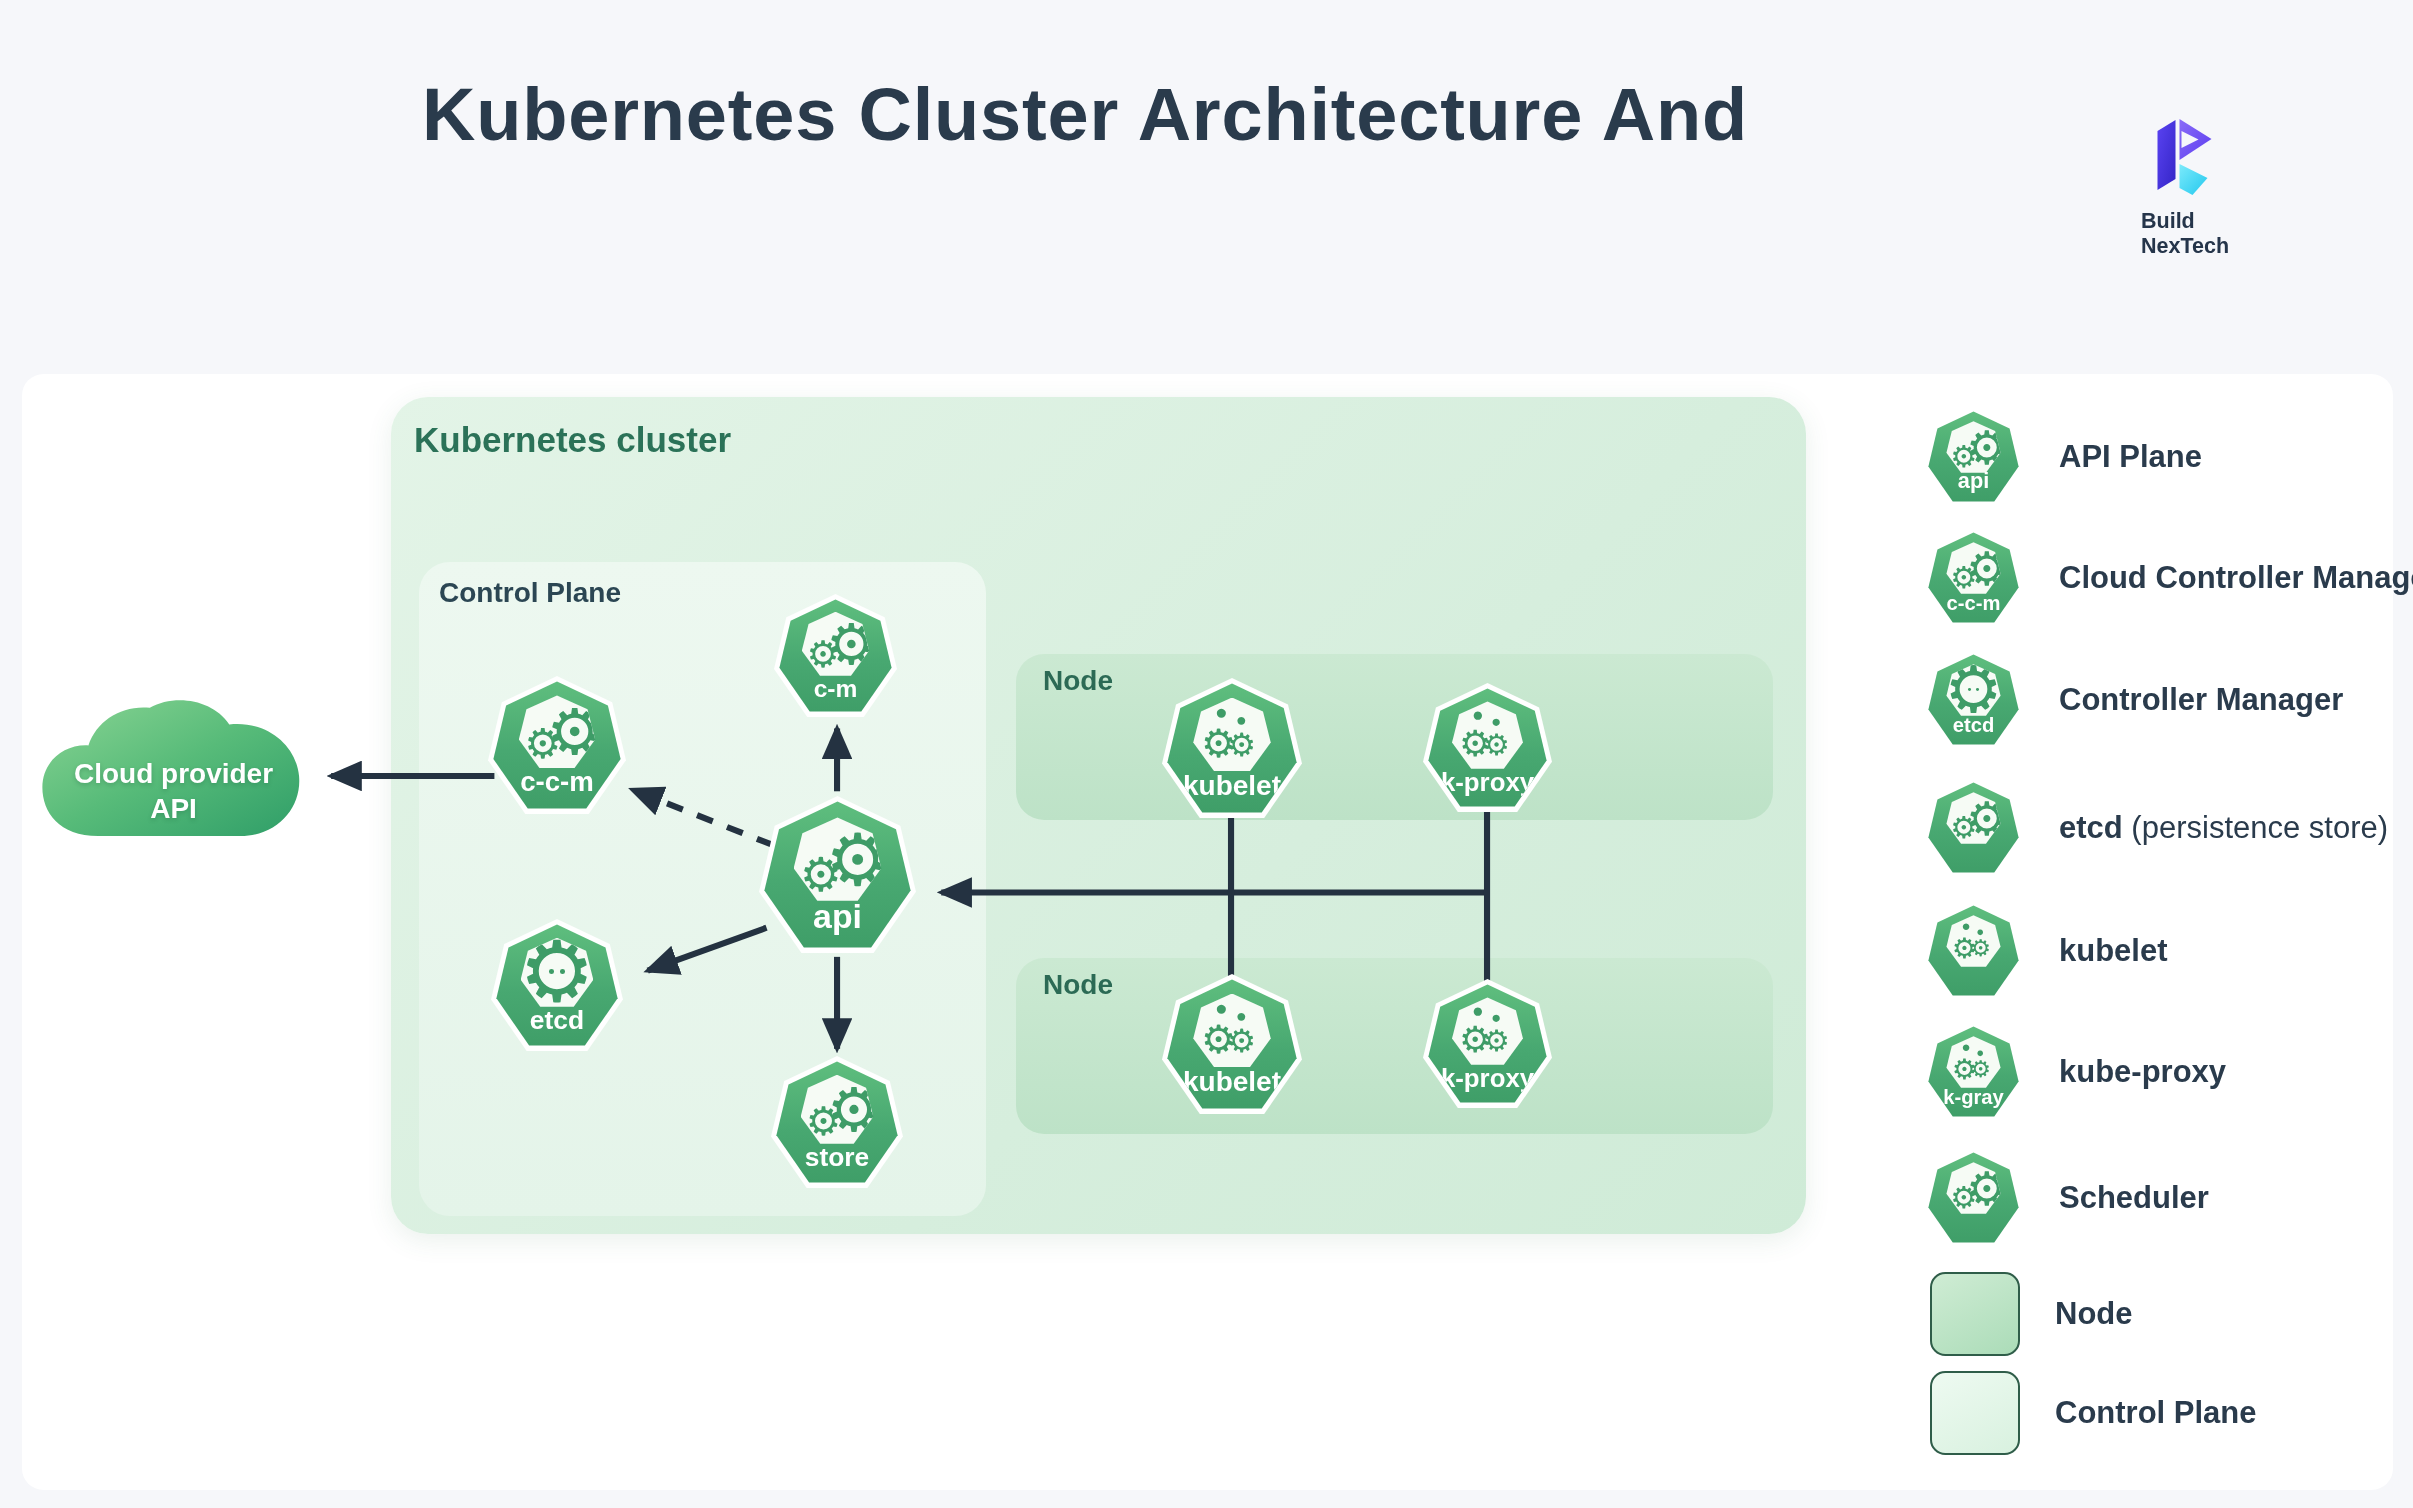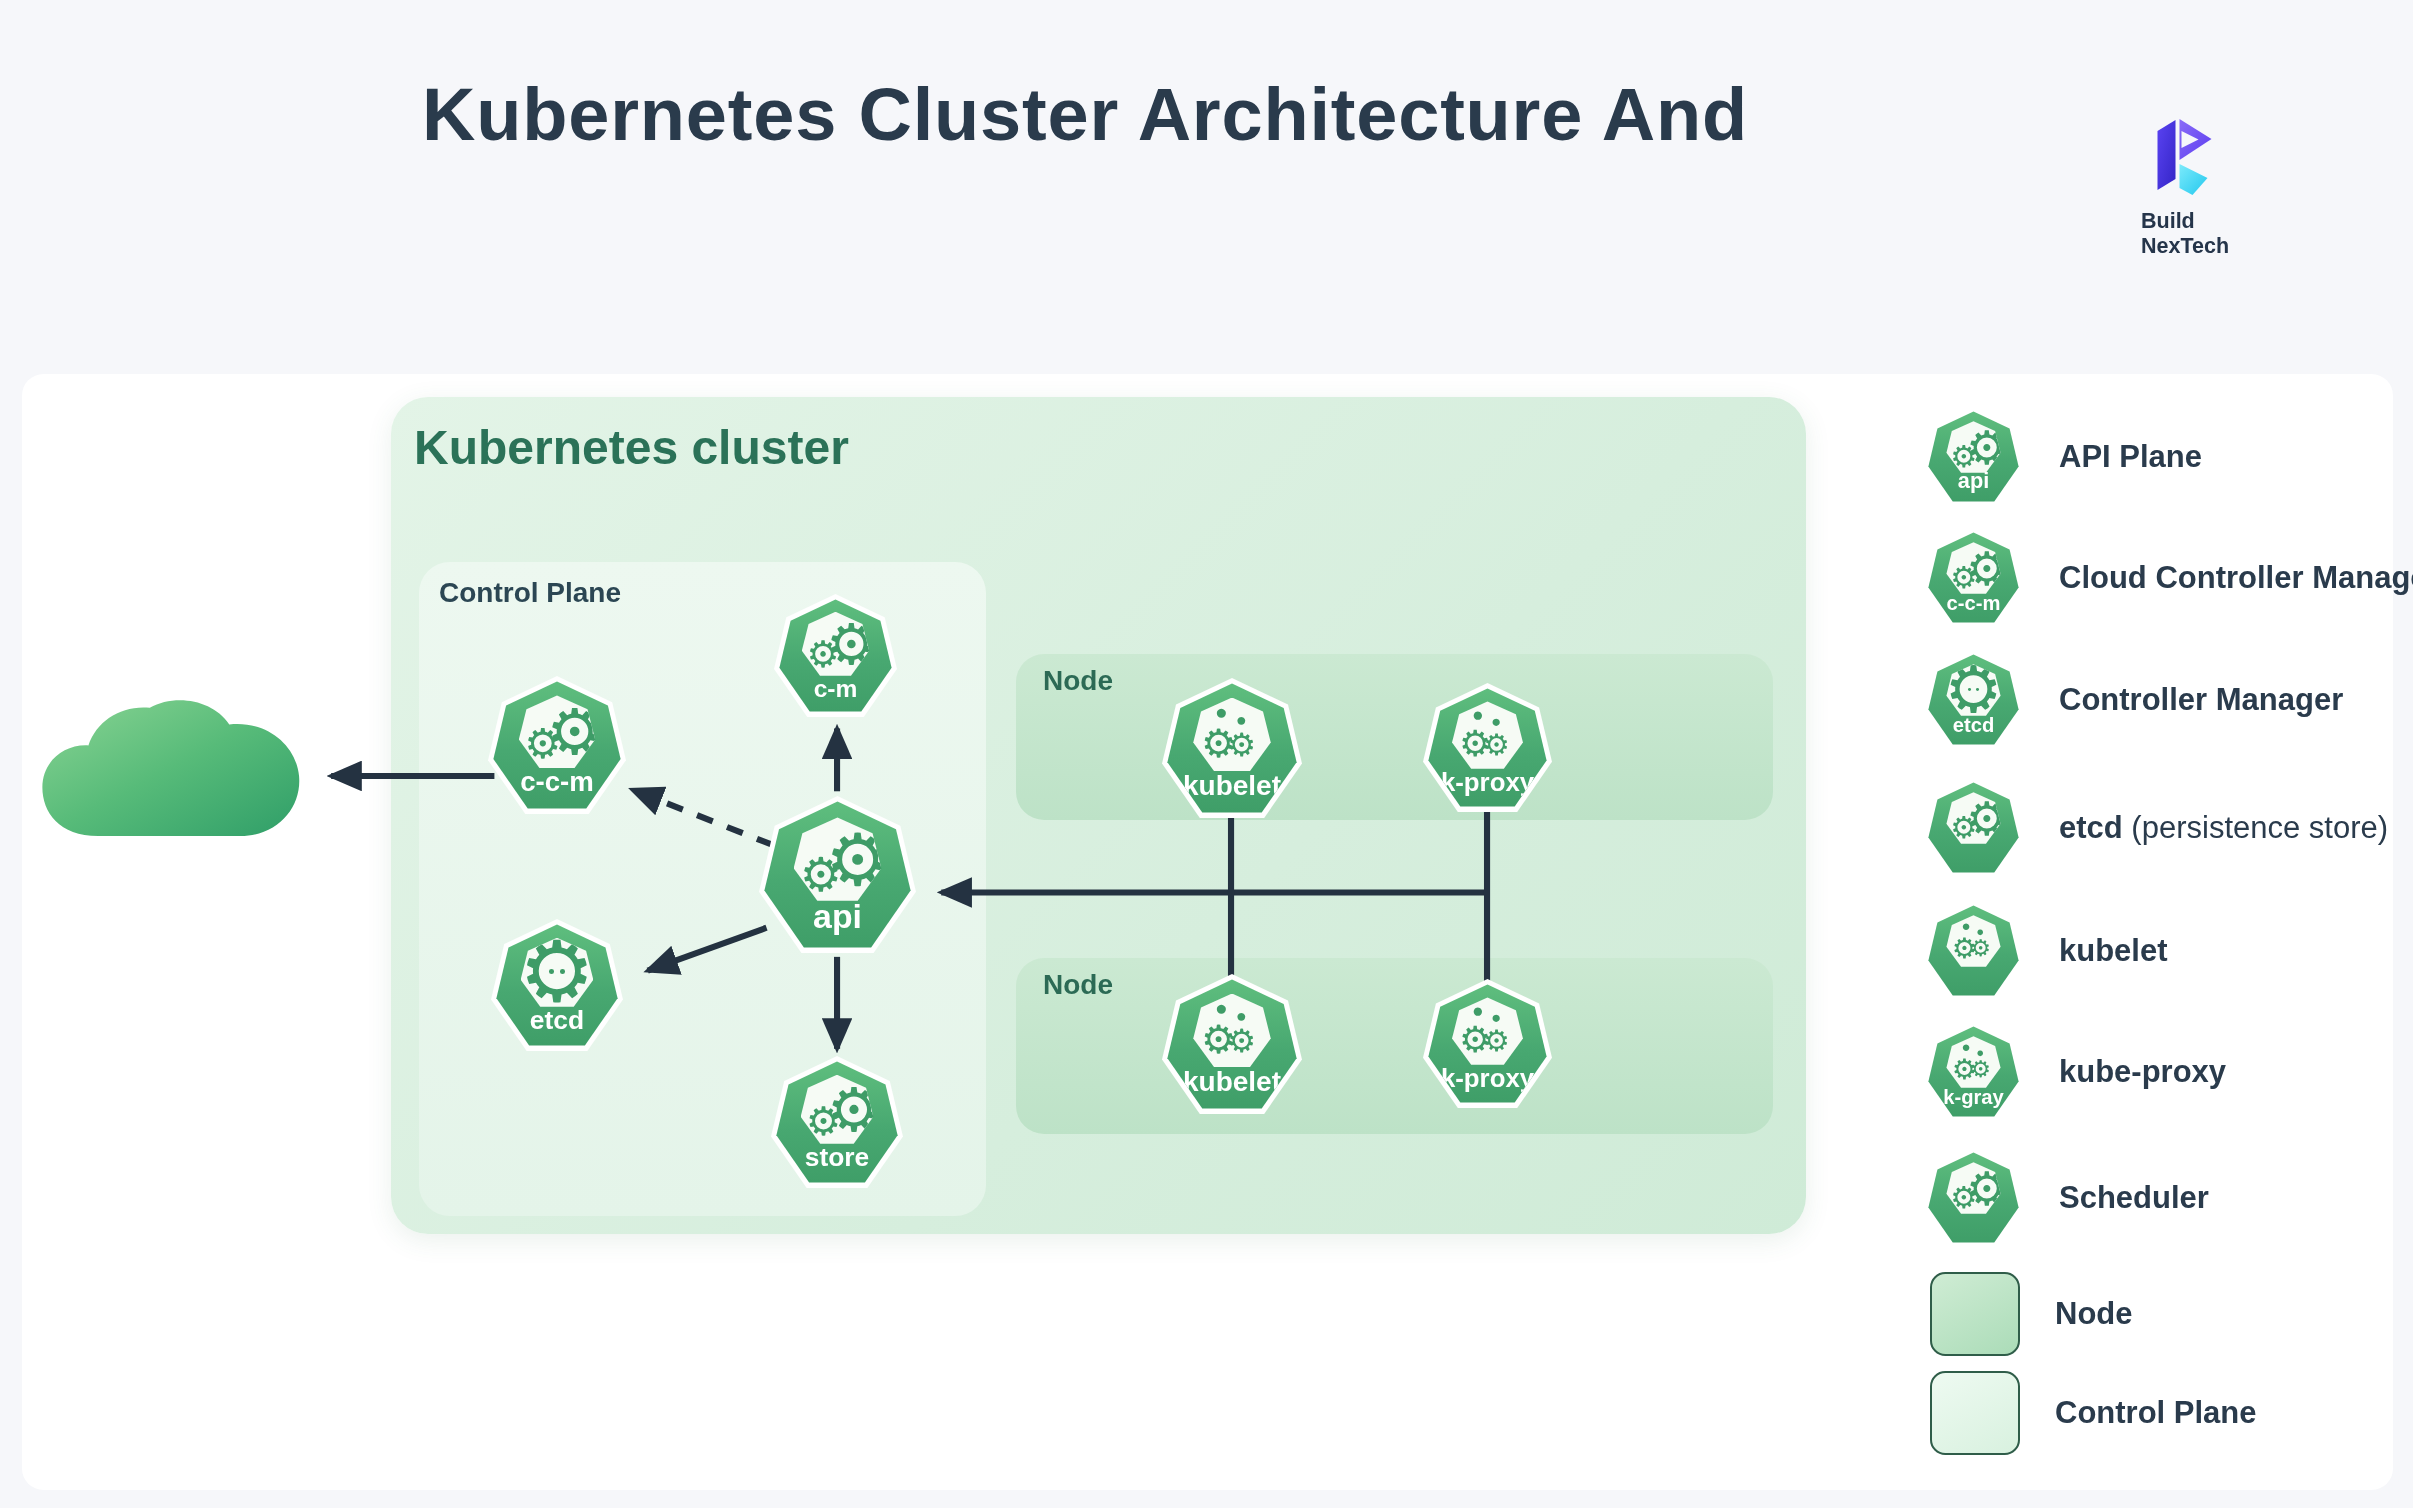--- a/index.html
+++ b/index.html
@@ -11,21 +11,21 @@
   .logo{position:absolute;left:2141px;top:115px;display:flex;align-items:center;gap:14px;flex-direction:column;}
   .logo-text{color:#25354a;font-weight:700;font-size:21.5px;line-height:1.15;}
 
   
   .panel{position:absolute;left:21.5px;top:374px;width:2371px;height:1116px;background:#ffffff;border-radius:21.5px;}
 
   
   .cluster-box{position:absolute;left:391px;top:397px;width:1415px;height:837px;border-radius:37px;
                background:linear-gradient(135deg,#e3f4e7 0%,#d6eedd 60%,#cfebd7 100%);
                box-shadow:0 6.1px 26px rgba(60,120,80,.10);}
-  .cluster-title{position:absolute;left:414px;top:420px;font-size:48px;font-weight:700;color:#2b7258;}
+  .cluster-title{position:absolute;left:414px;top:420px;font-size:35px;font-weight:700;color:#2b7258;}
   .control-plane-box{position:absolute;left:419px;top:562px;width:567px;height:654px;border-radius:31px;
                background:linear-gradient(180deg,#edf8f0 0%,#e4f4e9 100%);}
   .control-plane-title{position:absolute;left:439px;top:577px;font-size:28px;font-weight:700;color:#2b4653;}
   .node-box{position:absolute;left:1016px;width:757px;border-radius:28px;
                background:linear-gradient(180deg,#cbe9d2 0%,#bde2c7 100%);}
   .node-box.n1{top:654px;height:166px;}
   .node-box.n2{top:958px;height:176px;}
   .node-label{position:absolute;font-size:28px;font-weight:700;color:#2c6a55;}
 
   
@@ -122,20 +122,24 @@
     <svg width="279" height="161" viewBox="0 0 200 110">
       <defs>
         <linearGradient id="cld" x1="0" y1="0" x2="1" y2="1">
           <stop offset="0" stop-color="#8bd594"></stop>
             <stop offset=".5" stop-color="#57bb79"></stop>
             <stop offset="1" stop-color="#2f9e68"></stop>
         </linearGradient>
       </defs>
       <path d="M46 102 C18 102 6 85 6 67 C6 49 21 36 39 37 C45 19 63 8 83 10 C101 0 128 4 140 22 C167 19 188 37 190 59 C192 81 175 102 148 102 Z" fill="url(#cld)"></path>
     </svg>
+    <div class="cloud-text">
+      <span>Cloud provider</span><br>
+      <span>API</span>
+    </div>
   </div>
 
   <svg class="overlay" viewBox="0 0 3148 1968">
     <defs>
       <marker id="ah" markerUnits="userSpaceOnUse" markerWidth="46" markerHeight="40" refX="40" refY="20" orient="auto">
         <path d="M0 0 L46 20 L0 40 Z" fill="#243241"></path>
       </marker>
     </defs>
     <path d="M645 1012 L432 1012" stroke="#243241" stroke-width="8" fill="none" marker-end="url(#ah)"></path>
     <path d="M1092 1032 L1092 950" stroke="#243241" stroke-width="8" fill="none" marker-end="url(#ah)"></path>

